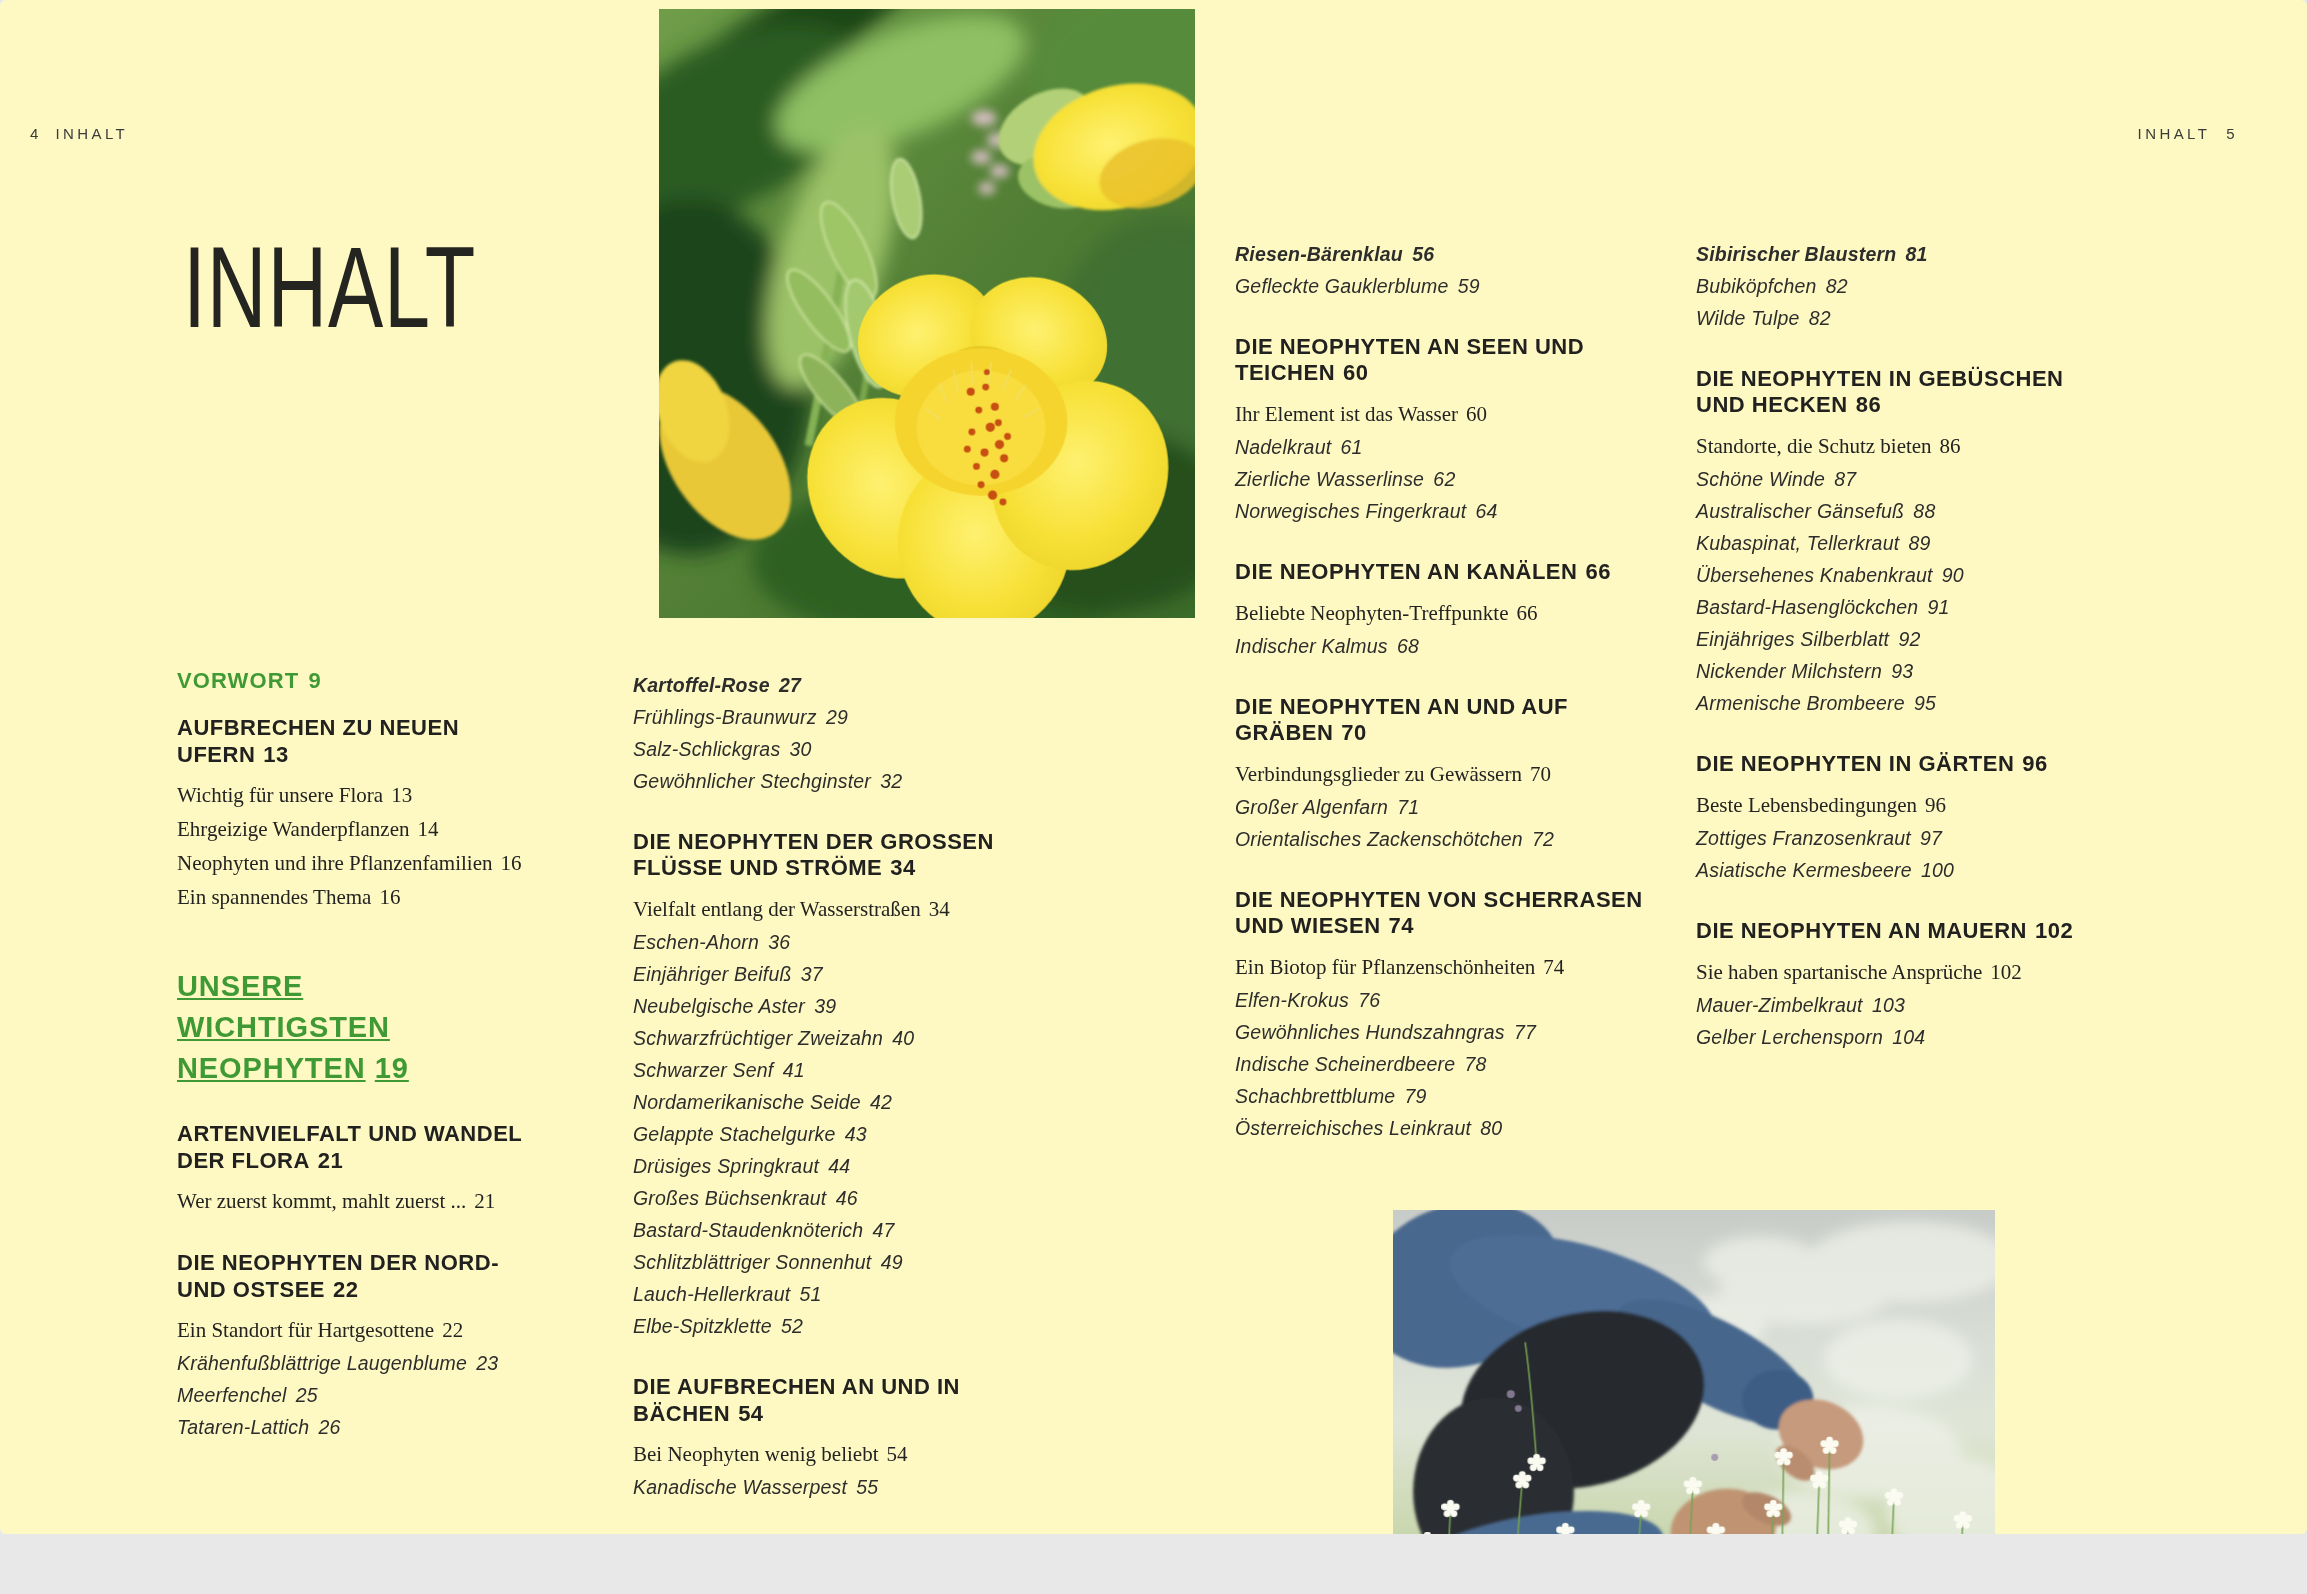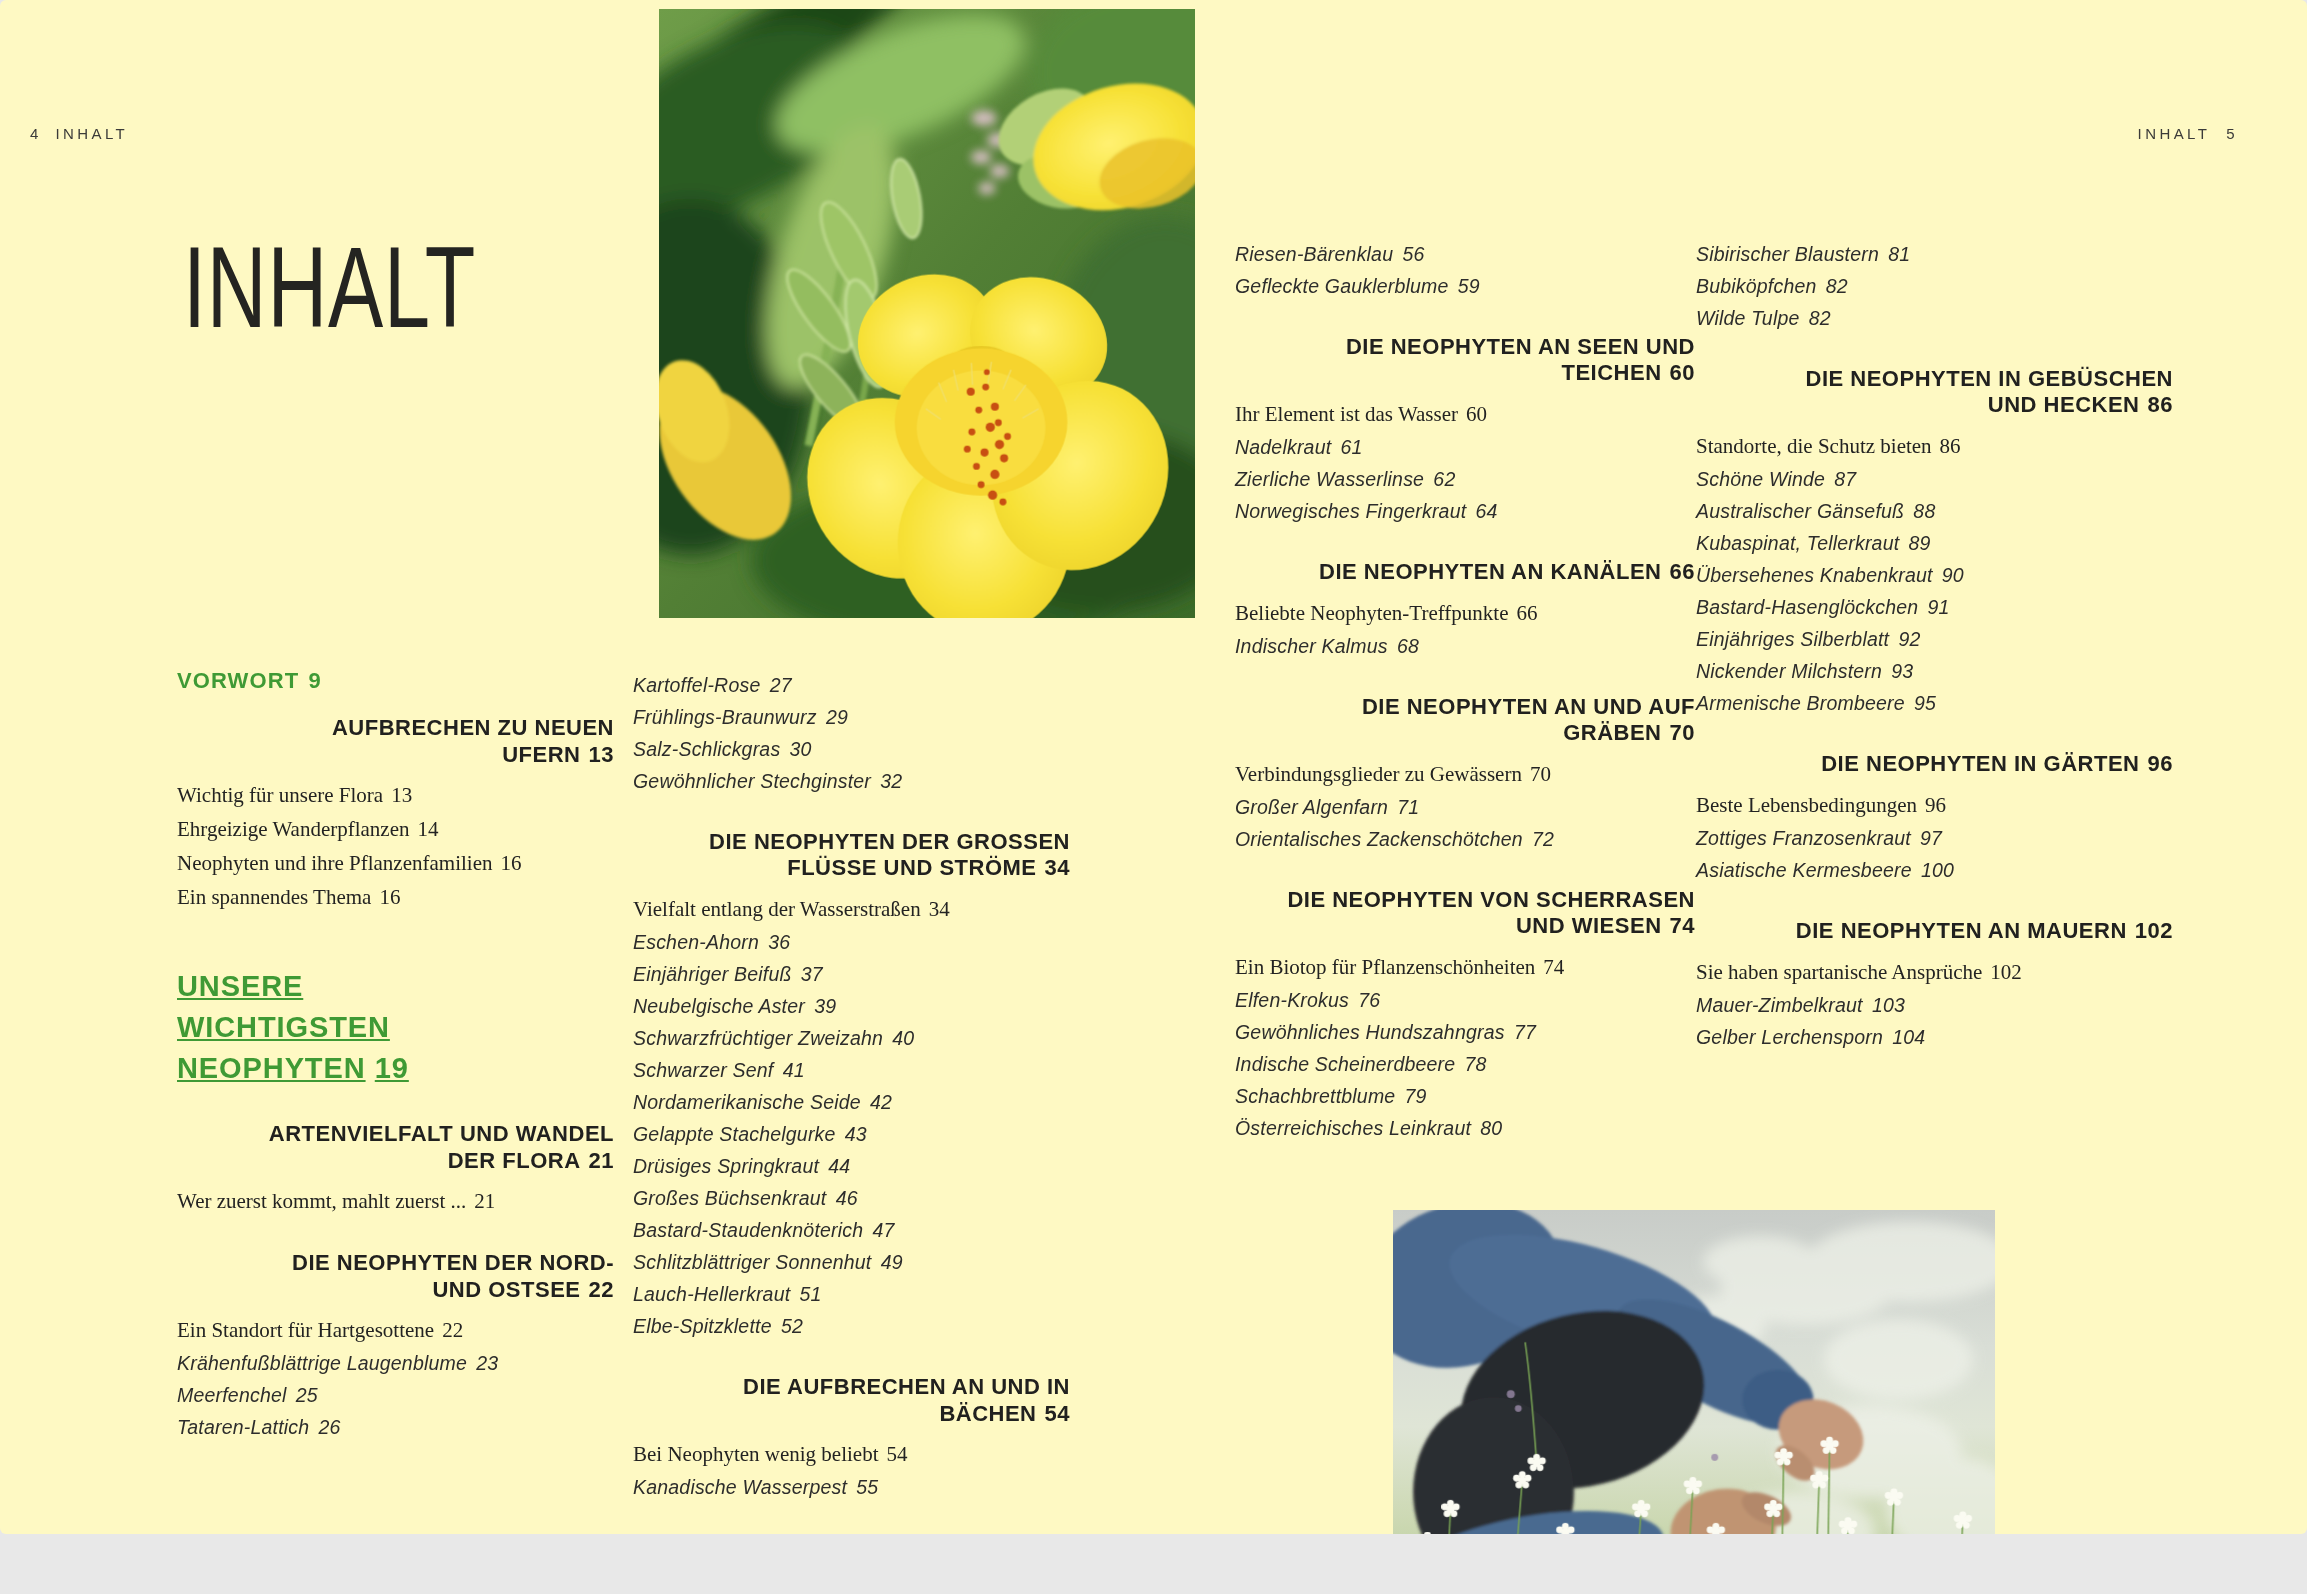--- a/index.html
+++ b/index.html
@@ -21,23 +21,23 @@
   #col0{left:177px; top:668px;width:437px;}
   #col1{left:633px;top:669px;width:437px;}
   #col2{left:1235px;top:238px; width:460px;}
   #col3{left:1696px;top:238px; width:477px;}
   .entry .line{display:block;white-space:nowrap;}
   .pagenum{margin-left:9.2px;}
   .species{font:italic 400 19.5px/32px "Liberation Sans",sans-serif;color:#2d2d2c;letter-spacing:0.2px;}
   .intro{font:400 21px/34px "Liberation Serif",serif;color:#232322;}
   .intro .pagenum{margin-left:8px;}
   .section{font:700 22px/26.4px "Liberation Sans",sans-serif;color:var(--ink);
-           letter-spacing:0.5px;margin:32px 0 10.3px;text-align:right;}
+           letter-spacing:0.5px;margin:32px 0 10.3px;}
   .section .pagenum{margin-left:8px;}
-  .entry:first-child{margin-top:0;}
+  .entry:first-child{margin-top:0;font-weight:bold;}
   .label-green{font:700 22px/26.4px "Liberation Sans",sans-serif;color:var(--green);
            letter-spacing:1.1px;margin:0 0 20.7px;}
   .chapter{font:700 29px/41px "Liberation Sans",sans-serif;color:var(--green);
            letter-spacing:0.9px;margin:52px 0 23px;text-decoration:underline;}
   .label-green + .section{margin-top:13.8px;}
   
   .photo{position:absolute;overflow:hidden;}
   #photo-flower{left:619px;top:0;width:536px;height:609px;}
   #photo-meadow{left:1353px;top:1201px;width:602px;height:394px;}
   .photo svg{display:block;width:100%;height:100%;}

